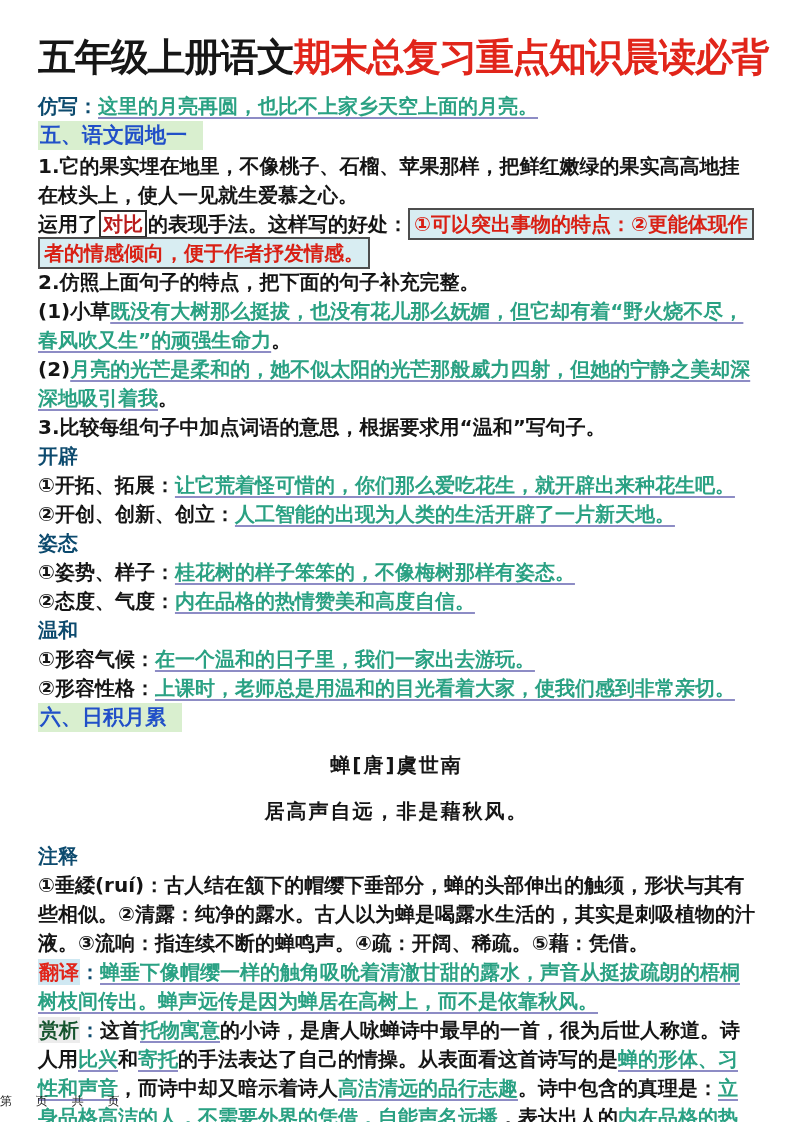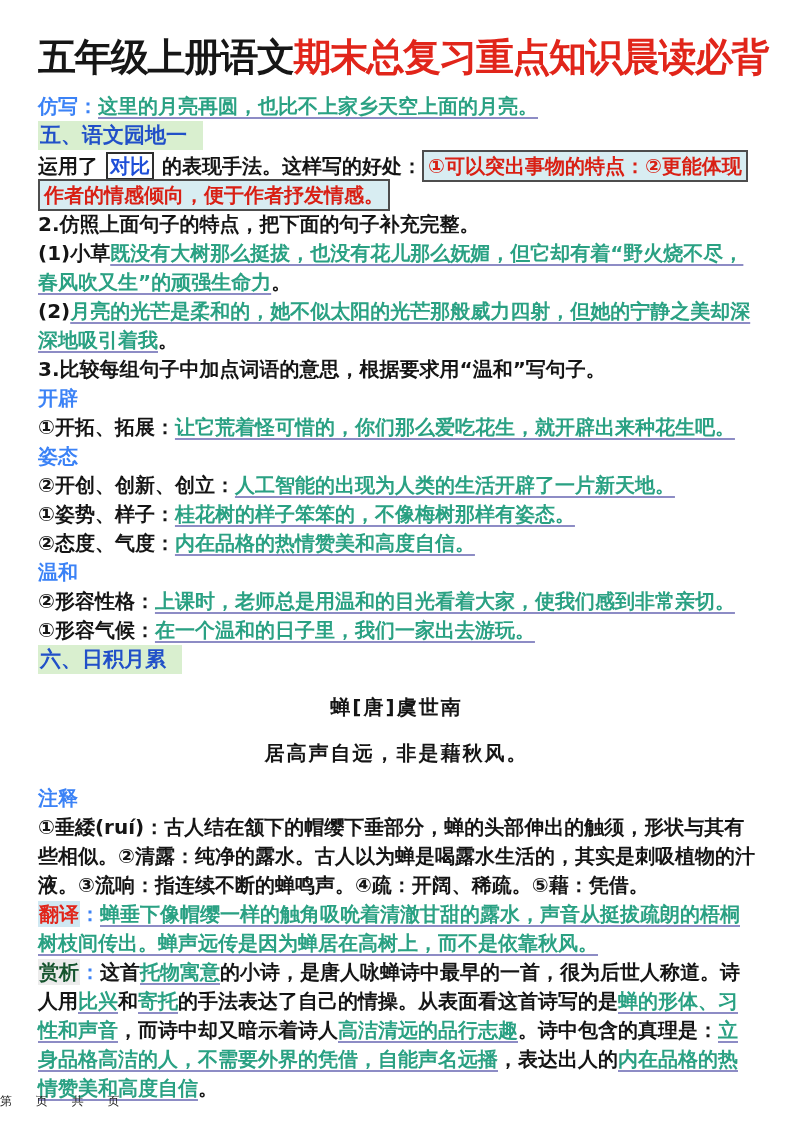--- a/index.html
+++ b/index.html
@@ -55,36 +55,36 @@
     letter-spacing:2px;
   }
   .run-b{color:#151515;}
   .run-g{
     color:#2aa183;
     text-decoration:underline;
     text-decoration-color:#8d8cc5;
     text-decoration-thickness:1.5px;
     text-underline-offset:4px;
   }
-  .run-rh{color:#3b82f6;}
+  .run-rh{color:#0c4a6e;}
   .run-rhl{
     color:#e1251a;
     background:#cfe8f2;
     padding:1px 1px;
   }
   .run-ahl{
     color:#14532d;
     background:#ececec;
     padding:1px 1px;
   }
   .run-frame{
-    color:#1d4ed8;
+    color:#b91c1c;
     border:2px solid #2e2e2e;
     padding:0 2px;
-    margin:0 8px;
+    margin:0 1px;
     background:#ffffff;
   }
   .run-cyanbox{
     color:#d92014;
     background:#d8edf2;
     border:2px solid #4d4d4d;
     padding:2px 4px;
     -webkit-box-decoration-break:clone;
     box-decoration-break:clone;
   }
@@ -104,37 +104,38 @@
 
 <div class="page">
   <div class="content">
 
     <h1 class="doc-title"><span class="t-black">五年级上册语文</span><span class="t-red">期末总复习重点知识晨读必背</span></h1>
 
     <p class="line"><span class="run-rh">仿写：</span><span class="run-g">这里的月亮再圆，也比不上家乡天空上面的月亮。</span></p>
 
     <p class="sec-line"><span class="sec-heading">五、语文园地一</span></p>
 
+    <p class="line"><span class="run-b">1.它的果实埋在地里，不像桃子、石榴、苹果那样，把鲜红嫩绿的果实高高地挂在枝头上，使人一见就生爱慕之心。</span></p>
     <p class="line"><span class="run-b">运用了</span><span class="run-frame">对比</span><span class="run-b">的表现手法。这样写的好处：</span><span class="run-cyanbox">①可以突出事物的特点：②更能体现作者的情感倾向，便于作者抒发情感。</span></p>
     <p class="line"><span class="run-b">2.仿照上面句子的特点，把下面的句子补充完整。</span></p>
     <p class="line"><span class="run-b">(1)小草</span><span class="run-g">既没有大树那么挺拔，也没有花儿那么妩媚，但它却有着“野火烧不尽，春风吹又生”的顽强生命力</span><span class="run-b">。</span></p>
     <p class="line"><span class="run-b">(2)</span><span class="run-g">月亮的光芒是柔和的，她不似太阳的光芒那般威力四射，但她的宁静之美却深深地吸引着我</span><span class="run-b">。</span></p>
     <p class="line"><span class="run-b">3.比较每组句子中加点词语的意思，根据要求用“温和”写句子。</span></p>
 
     <p class="line"><span class="run-rh">开辟</span></p>
     <p class="line"><span class="run-b">①开拓、拓展：</span><span class="run-g">让它荒着怪可惜的，你们那么爱吃花生，就开辟出来种花生吧。</span></p>
+    <p class="line"><span class="run-b">②开创、创新、创立：</span><span class="run-g">人工智能的出现为人类的生活开辟了一片新天地。</span></p>
+
     <p class="line"><span class="run-rh">姿态</span></p>
-
-    <p class="line"><span class="run-b">②开创、创新、创立：</span><span class="run-g">人工智能的出现为人类的生活开辟了一片新天地。</span></p>
     <p class="line"><span class="run-b">①姿势、样子：</span><span class="run-g">桂花树的样子笨笨的，不像梅树那样有姿态。</span></p>
     <p class="line"><span class="run-b">②态度、气度：</span><span class="run-g">内在品格的热情赞美和高度自信。</span></p>
 
     <p class="line"><span class="run-rh">温和</span></p>
+    <p class="line"><span class="run-b">①形容气候：</span><span class="run-g">在一个温和的日子里，我们一家出去游玩。</span></p>
     <p class="line"><span class="run-b">②形容性格：</span><span class="run-g">上课时，老师总是用温和的目光看着大家，使我们感到非常亲切。</span></p>
-    <p class="line"><span class="run-b">①形容气候：</span><span class="run-g">在一个温和的日子里，我们一家出去游玩。</span></p>
 
     <p class="sec-line"><span class="sec-heading">六、日积月累</span></p>
 
     <p class="poem">蝉[唐]虞世南</p>
     <p class="poem">居高声自远，非是藉秋风。</p>
 
     <p class="line"><span class="run-rh">注释</span></p>
     <p class="line"><span class="run-b">①垂緌(ruí)：古人结在颔下的帽缨下垂部分，蝉的头部伸出的触须，形状与其有些相似。②清露：纯净的露水。古人以为蝉是喝露水生活的，其实是刺吸植物的汁液。③流响：指连续不断的蝉鸣声。④疏：开阔、稀疏。⑤藉：凭借。</span></p>
     <p class="line"><span class="run-rhl">翻译</span><span class="run-rh">：</span><span class="run-g">蝉垂下像帽缨一样的触角吸吮着清澈甘甜的露水，声音从挺拔疏朗的梧桐树枝间传出。蝉声远传是因为蝉居在高树上，而不是依靠秋风。</span></p>
     <p class="line"><span class="run-ahl">赏析</span><span class="run-rh">：</span><span class="run-b">这首</span><span class="run-g">托物寓意</span><span class="run-b">的小诗，是唐人咏蝉诗中最早的一首，很为后世人称道。诗人用</span><span class="run-g">比兴</span><span class="run-b">和</span><span class="run-g">寄托</span><span class="run-b">的手法表达了自己的情操。从表面看这首诗写的是</span><span class="run-g">蝉的形体、习性和声音</span><span class="run-b">，而诗中却又暗示着诗人</span><span class="run-g">高洁清远的品行志趣</span><span class="run-b">。诗中包含的真理是：</span><span class="run-g">立身品格高洁的人，不需要外界的凭借，自能声名远播</span><span class="run-b">，表达出人的</span><span class="run-g">内在品格的热情赞美和高度自信</span><span class="run-b">。</span></p>

